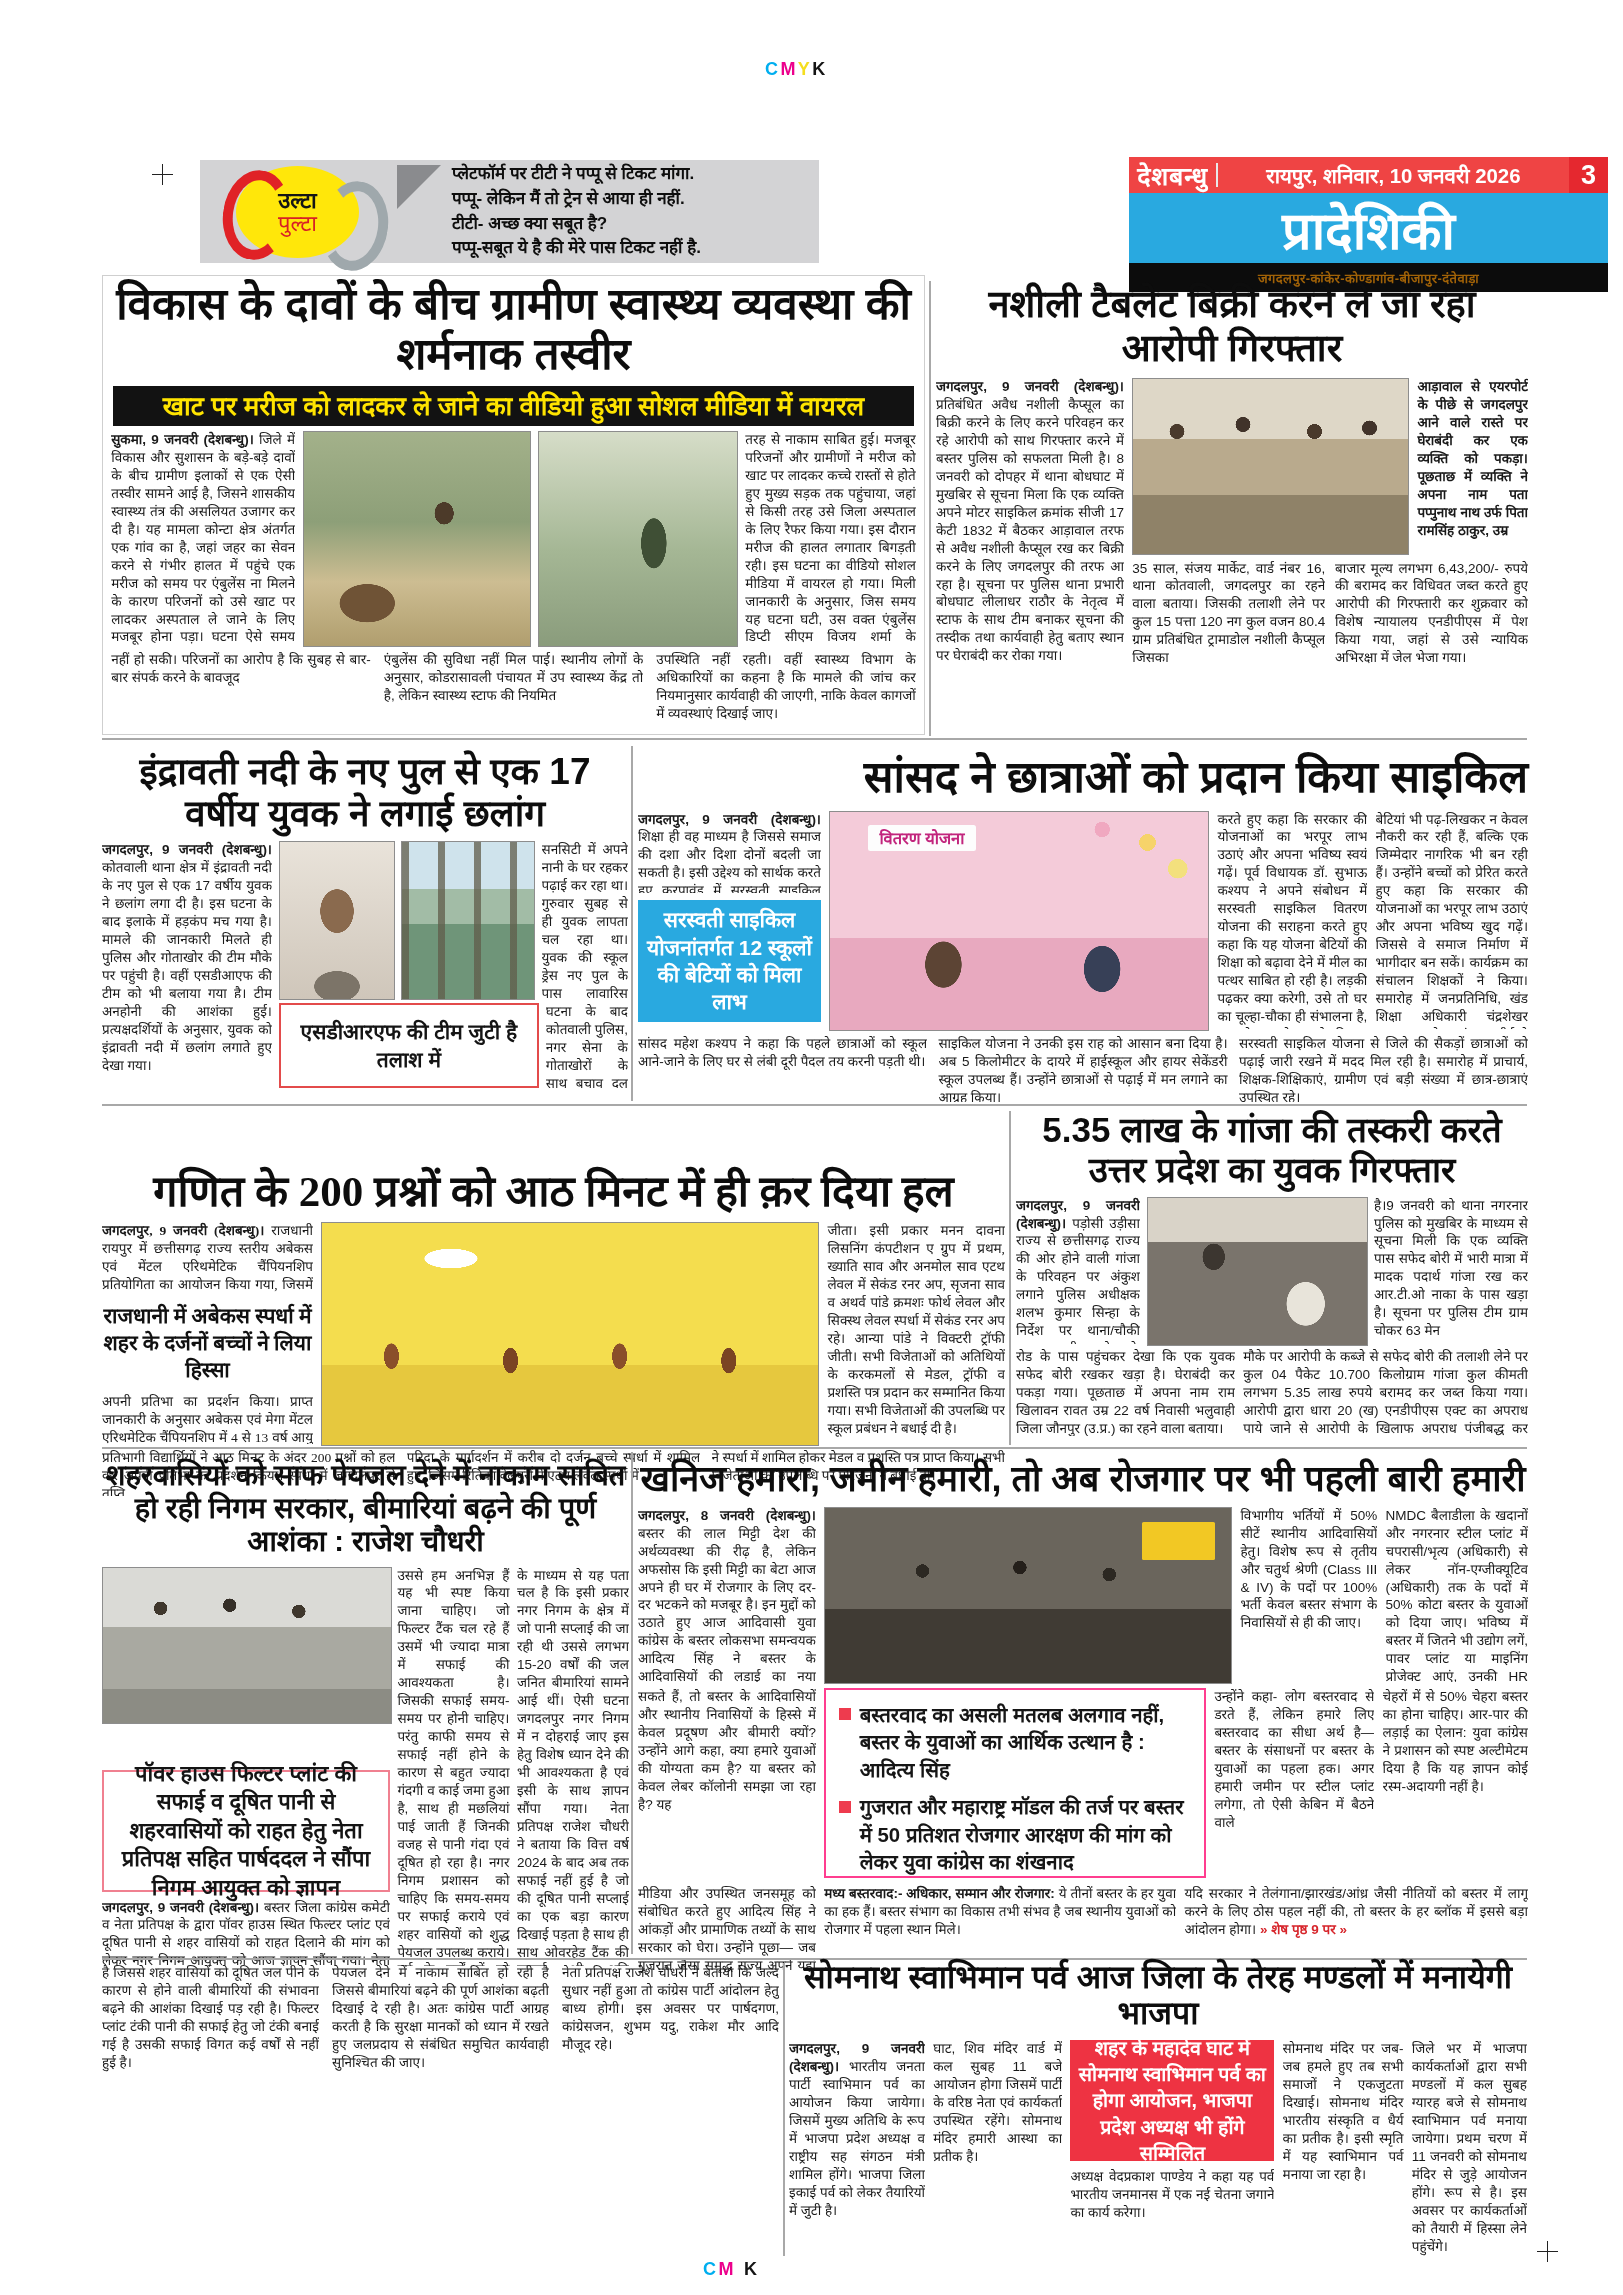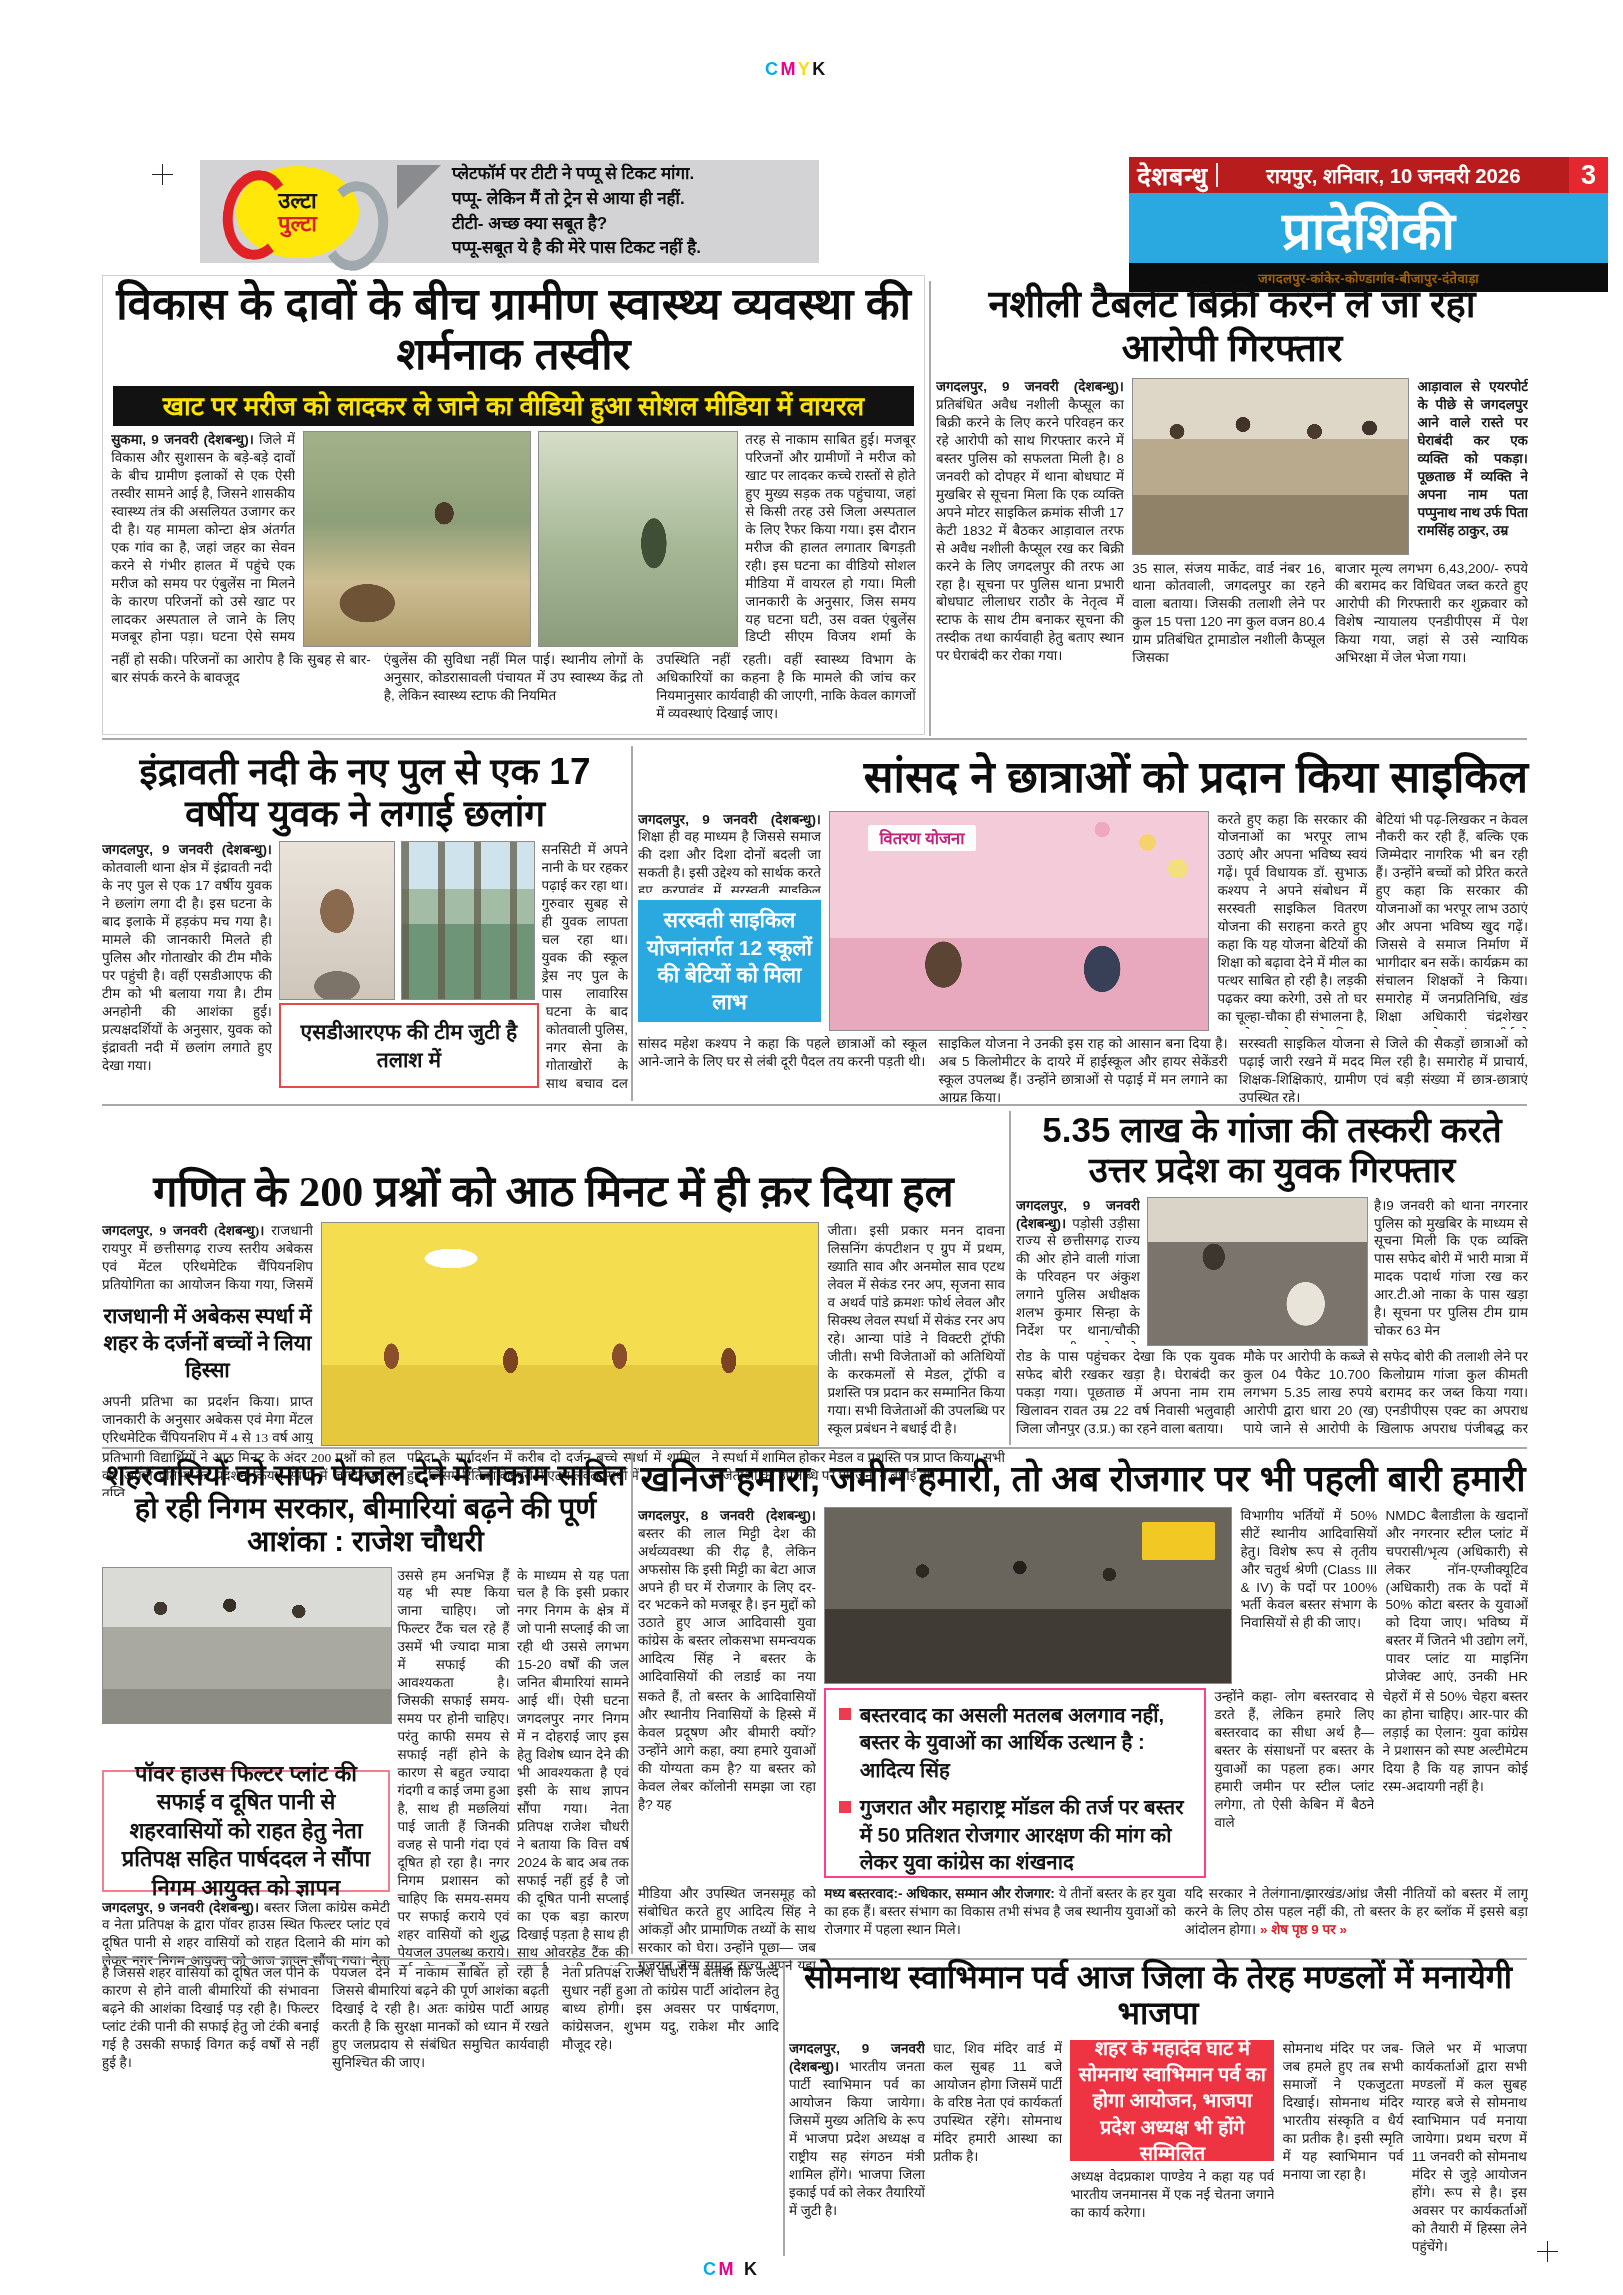--- a/index.html
+++ b/index.html
@@ -13,29 +13,29 @@
   .cross:before,.cross:after{content:"";position:absolute;background:#222;}
   .cross:before{left:9.8px;top:0;width:1.6px;height:21px;}
   .cross:after{left:0;top:9.8px;width:21px;height:1.6px;}
   .cross{position:absolute;}
   
   .jokebox{background:#d3d3d5;display:flex;align-items:center;}
   .logo-wrap{width:190px;height:100%;position:relative;flex-shrink:0;}
   .logo-ellipse{position:absolute;left:36px;top:5.7px;width:123px;height:92px;border-radius:50%;
                 background:#ffe70a;display:flex;flex-direction:column;align-items:center;justify-content:center;}
   .logo-t1{font-size:22px;font-weight:bold;color:#151515;line-height:1.05;}
-  .logo-t2{font-size:22px;font-weight:bold;color:#d81f26;line-height:1.05;}
+  .logo-t2{font-size:22px;font-weight:normal;color:#d81f26;line-height:1.05;}
   .arc-red{position:absolute;left:23px;top:9.8px;width:47px;height:70px;border:10.6px solid #e02226;
            border-right-color:transparent;border-radius:50%;transform:rotate(8deg);}
   .arc-gray{position:absolute;left:121px;top:21px;width:47px;height:70px;border:10.6px solid #9fa8ac;
            border-left-color:transparent;border-radius:50%;transform:rotate(8deg);}
   .joke-tri{width:0;height:0;border-top:44px solid #8a8b8e;border-right:44px solid transparent;flex-shrink:0;margin:4.9px 11.4px 0 6.5px;align-self:flex-start;}
   .joke-lines{font-size:17px;font-weight:bold;line-height:1.45;color:#0e0e0e;}
   
-  .mast-bar1{height:36px;background:#b91c1c;display:flex;align-items:center;}
+  .mast-bar1{height:36px;background:#ef4444;display:flex;align-items:center;}
   .mast-paper{font-size:25px;font-weight:bold;color:#fff;padding:0 8.2px;letter-spacing:0.8px;}
   .mast-sep{width:1.6px;height:24.5px;background:#e8e8e8;}
   .mast-date{flex:1;text-align:center;font-size:20.4px;font-weight:bold;color:#fff;}
   .mast-pageno{width:39px;height:36px;background:#e5282f;color:#fff;font-size:27px;font-weight:bold;
                display:flex;align-items:center;justify-content:center;}
   .mast-bar2{height:70px;background:#29a9e0;display:flex;align-items:center;justify-content:center;}
   .mast-section{font-size:52px;font-weight:bold;color:#fff;}
   .mast-bar3{height:29px;background:#0c0c0c;display:flex;align-items:center;justify-content:center;}
   .mast-districts{font-size:13px;font-weight:bold;color:#a16207;letter-spacing:0.4px;}
   

